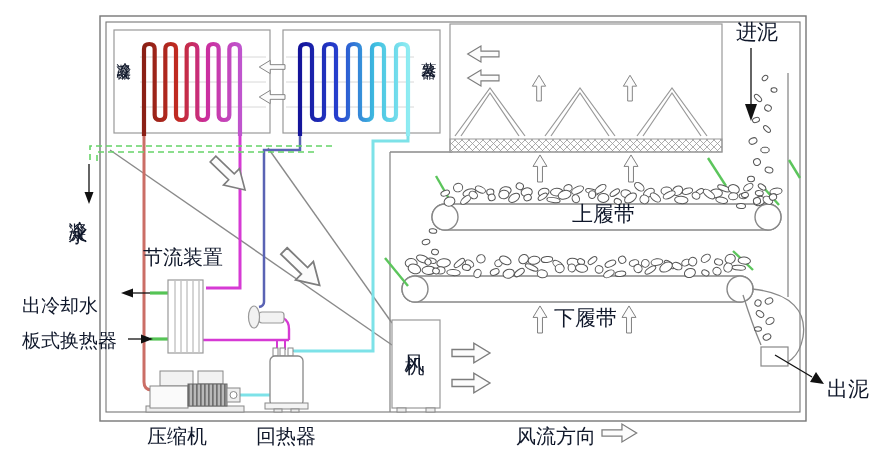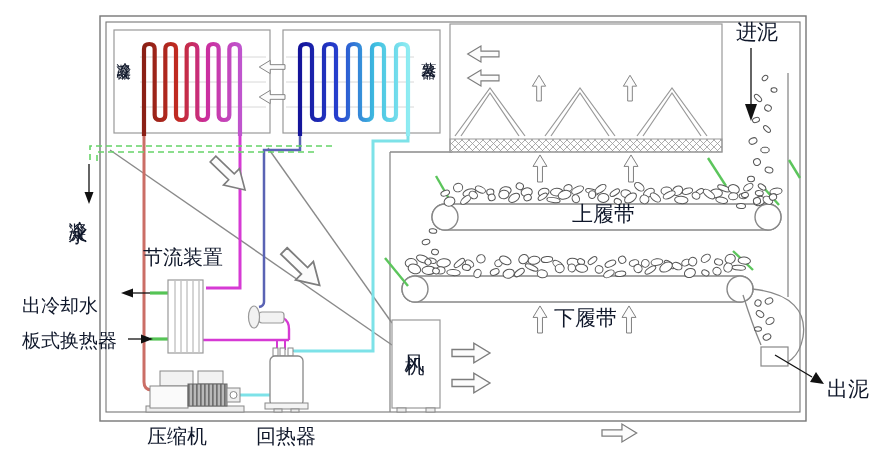--- a/index.html
+++ b/index.html
@@ -380,14 +380,15 @@
 <div class="lbl s21" style="left:736px;top:21px;">进泥</div>
 <div class="lbl s21" style="left:572px;top:203px;text-align:right;">上履带</div>
 <div class="lbl s21" style="left:554px;top:279px;margin-top:28px;">下履带</div>
 <div class="lbl s19 v" style="left:68px;top:206px;">冷凝水</div>
 <div class="lbl s19" style="left:22px;top:296px;text-align:right;">出冷却水</div>
 <div class="lbl s19" style="left:22px;top:331px;">板式换热器</div>
 <div class="lbl" style="left:143px;top:247px;">节流装置</div>
 <div class="lbl v" style="left:404px;top:338px;">风机</div>
 <div class="lbl" style="left:147px;top:426px;">压缩机</div>
 <div class="lbl" style="left:256px;top:426px;">回热器</div>
+<div class="lbl" style="left:516px;top:426px;">风流方向</div>
 <div class="lbl s21" style="left:827px;top:378px;">出泥</div>
 </div>
 
 </body></html>

